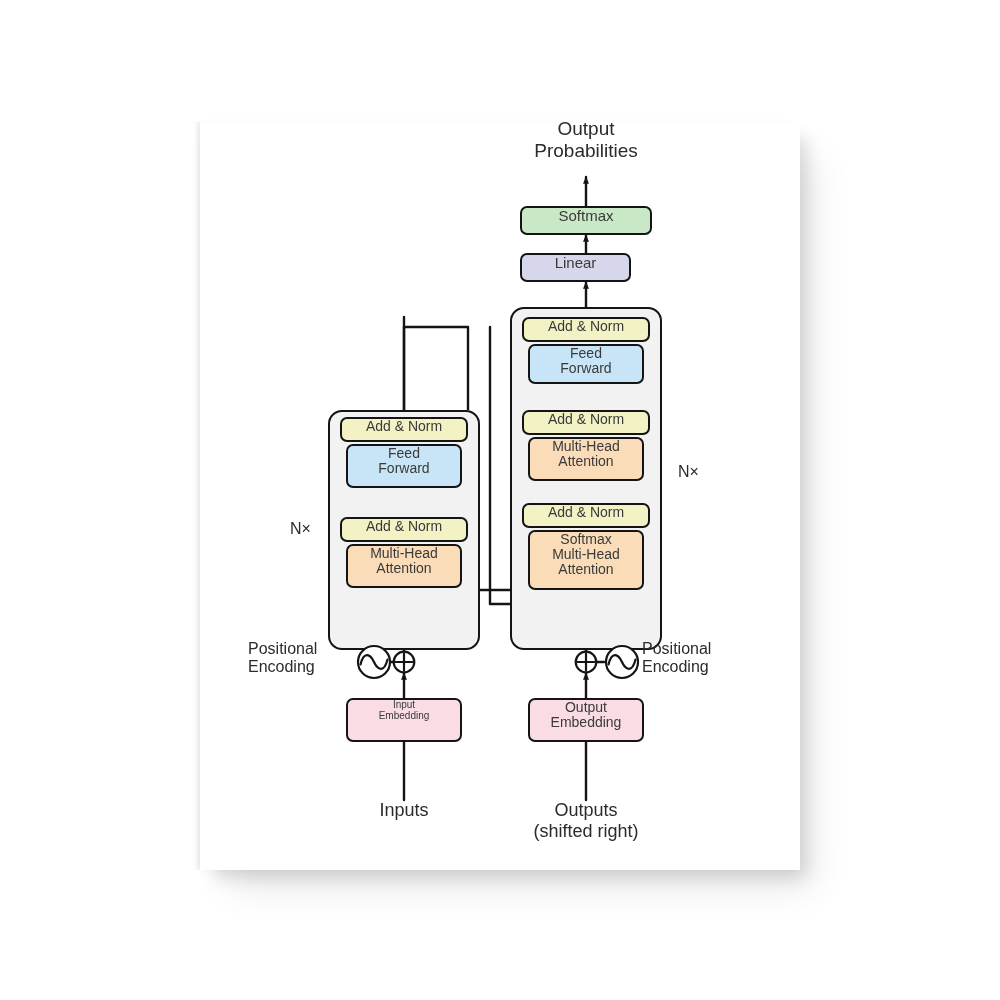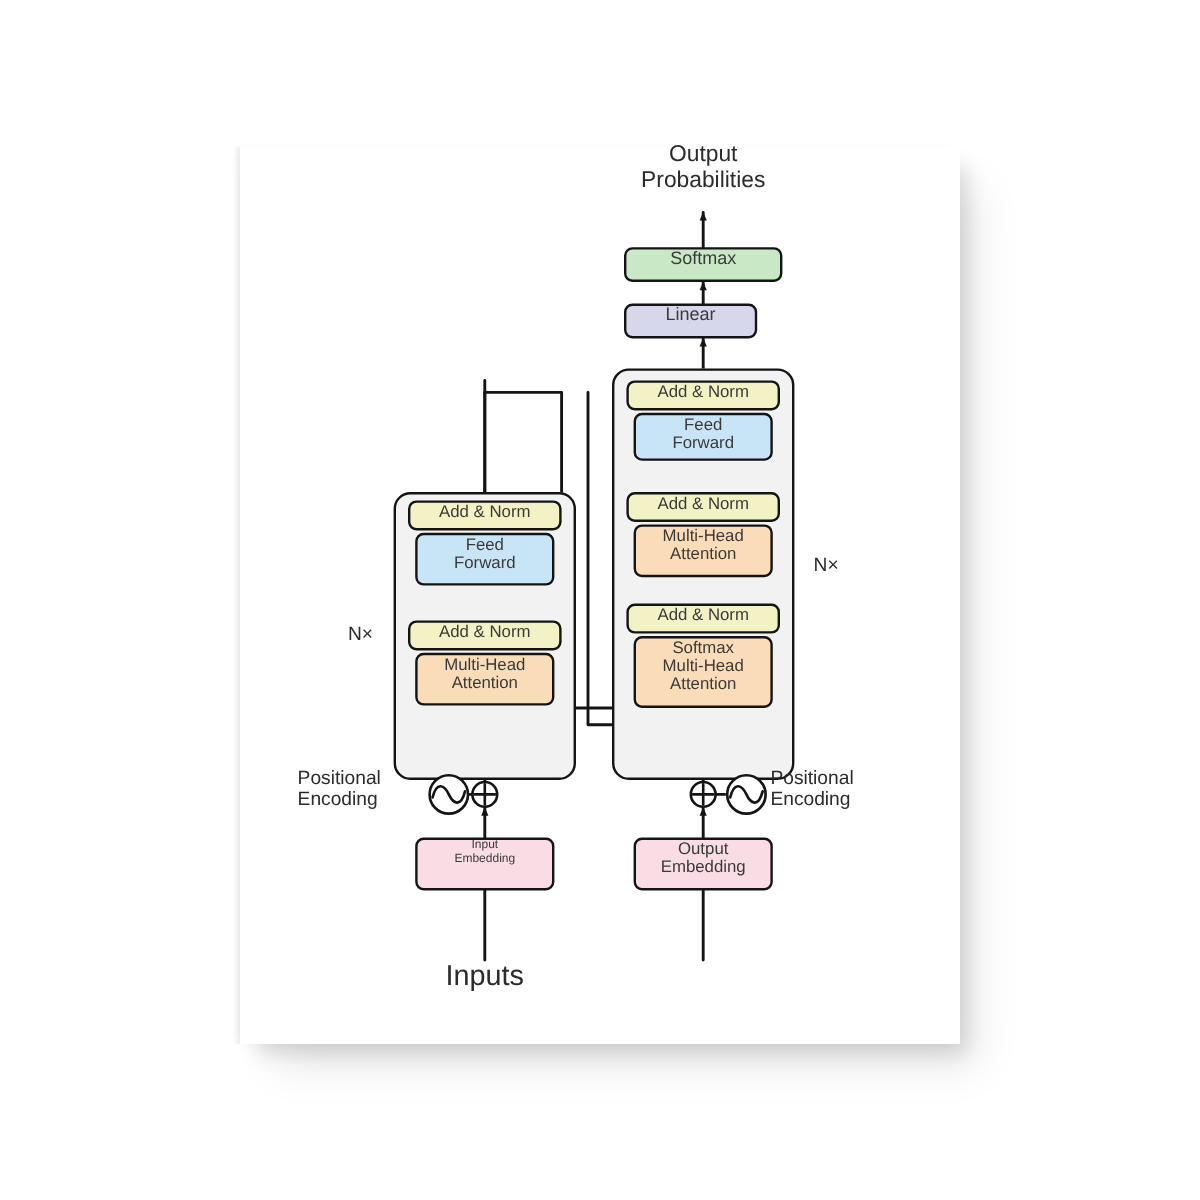--- a/index.html
+++ b/index.html
@@ -274,22 +274,24 @@
 
       <div class="freetext" style="left:296px; top:-4px; width:180px; font-size:19px;">Output
 Probabilities</div>
 
       <div class="freetext" style="left:48px; top:518px; width:112px; font-size:16px; text-align:left;">Positional
 Encoding</div>
 
       <div class="freetext" style="left:442px; top:518px; width:130px; font-size:16px; text-align:left;">Positional
 Encoding</div>
 
-      <div class="freetext" style="left:144px; top:678px; width:120px; font-size:24px;">Inputs</div>
-
+      <div class="freetext" style="left:144px; top:678px; width:120px; font-size:18px;">Inputs</div>
+
+      <div class="freetext" style="left:306px; top:678px; width:160px; font-size:18px;">Outputs
+(shifted right)</div>
 
       <div class="nx" style="left:90px; top:398px; font-size:16px;">N×</div>
 
       <div class="nx" style="left:478px; top:341px; font-size:16px;">N×</div>
 
     </div>
   </div>
 </div>
 
 </body></html>

